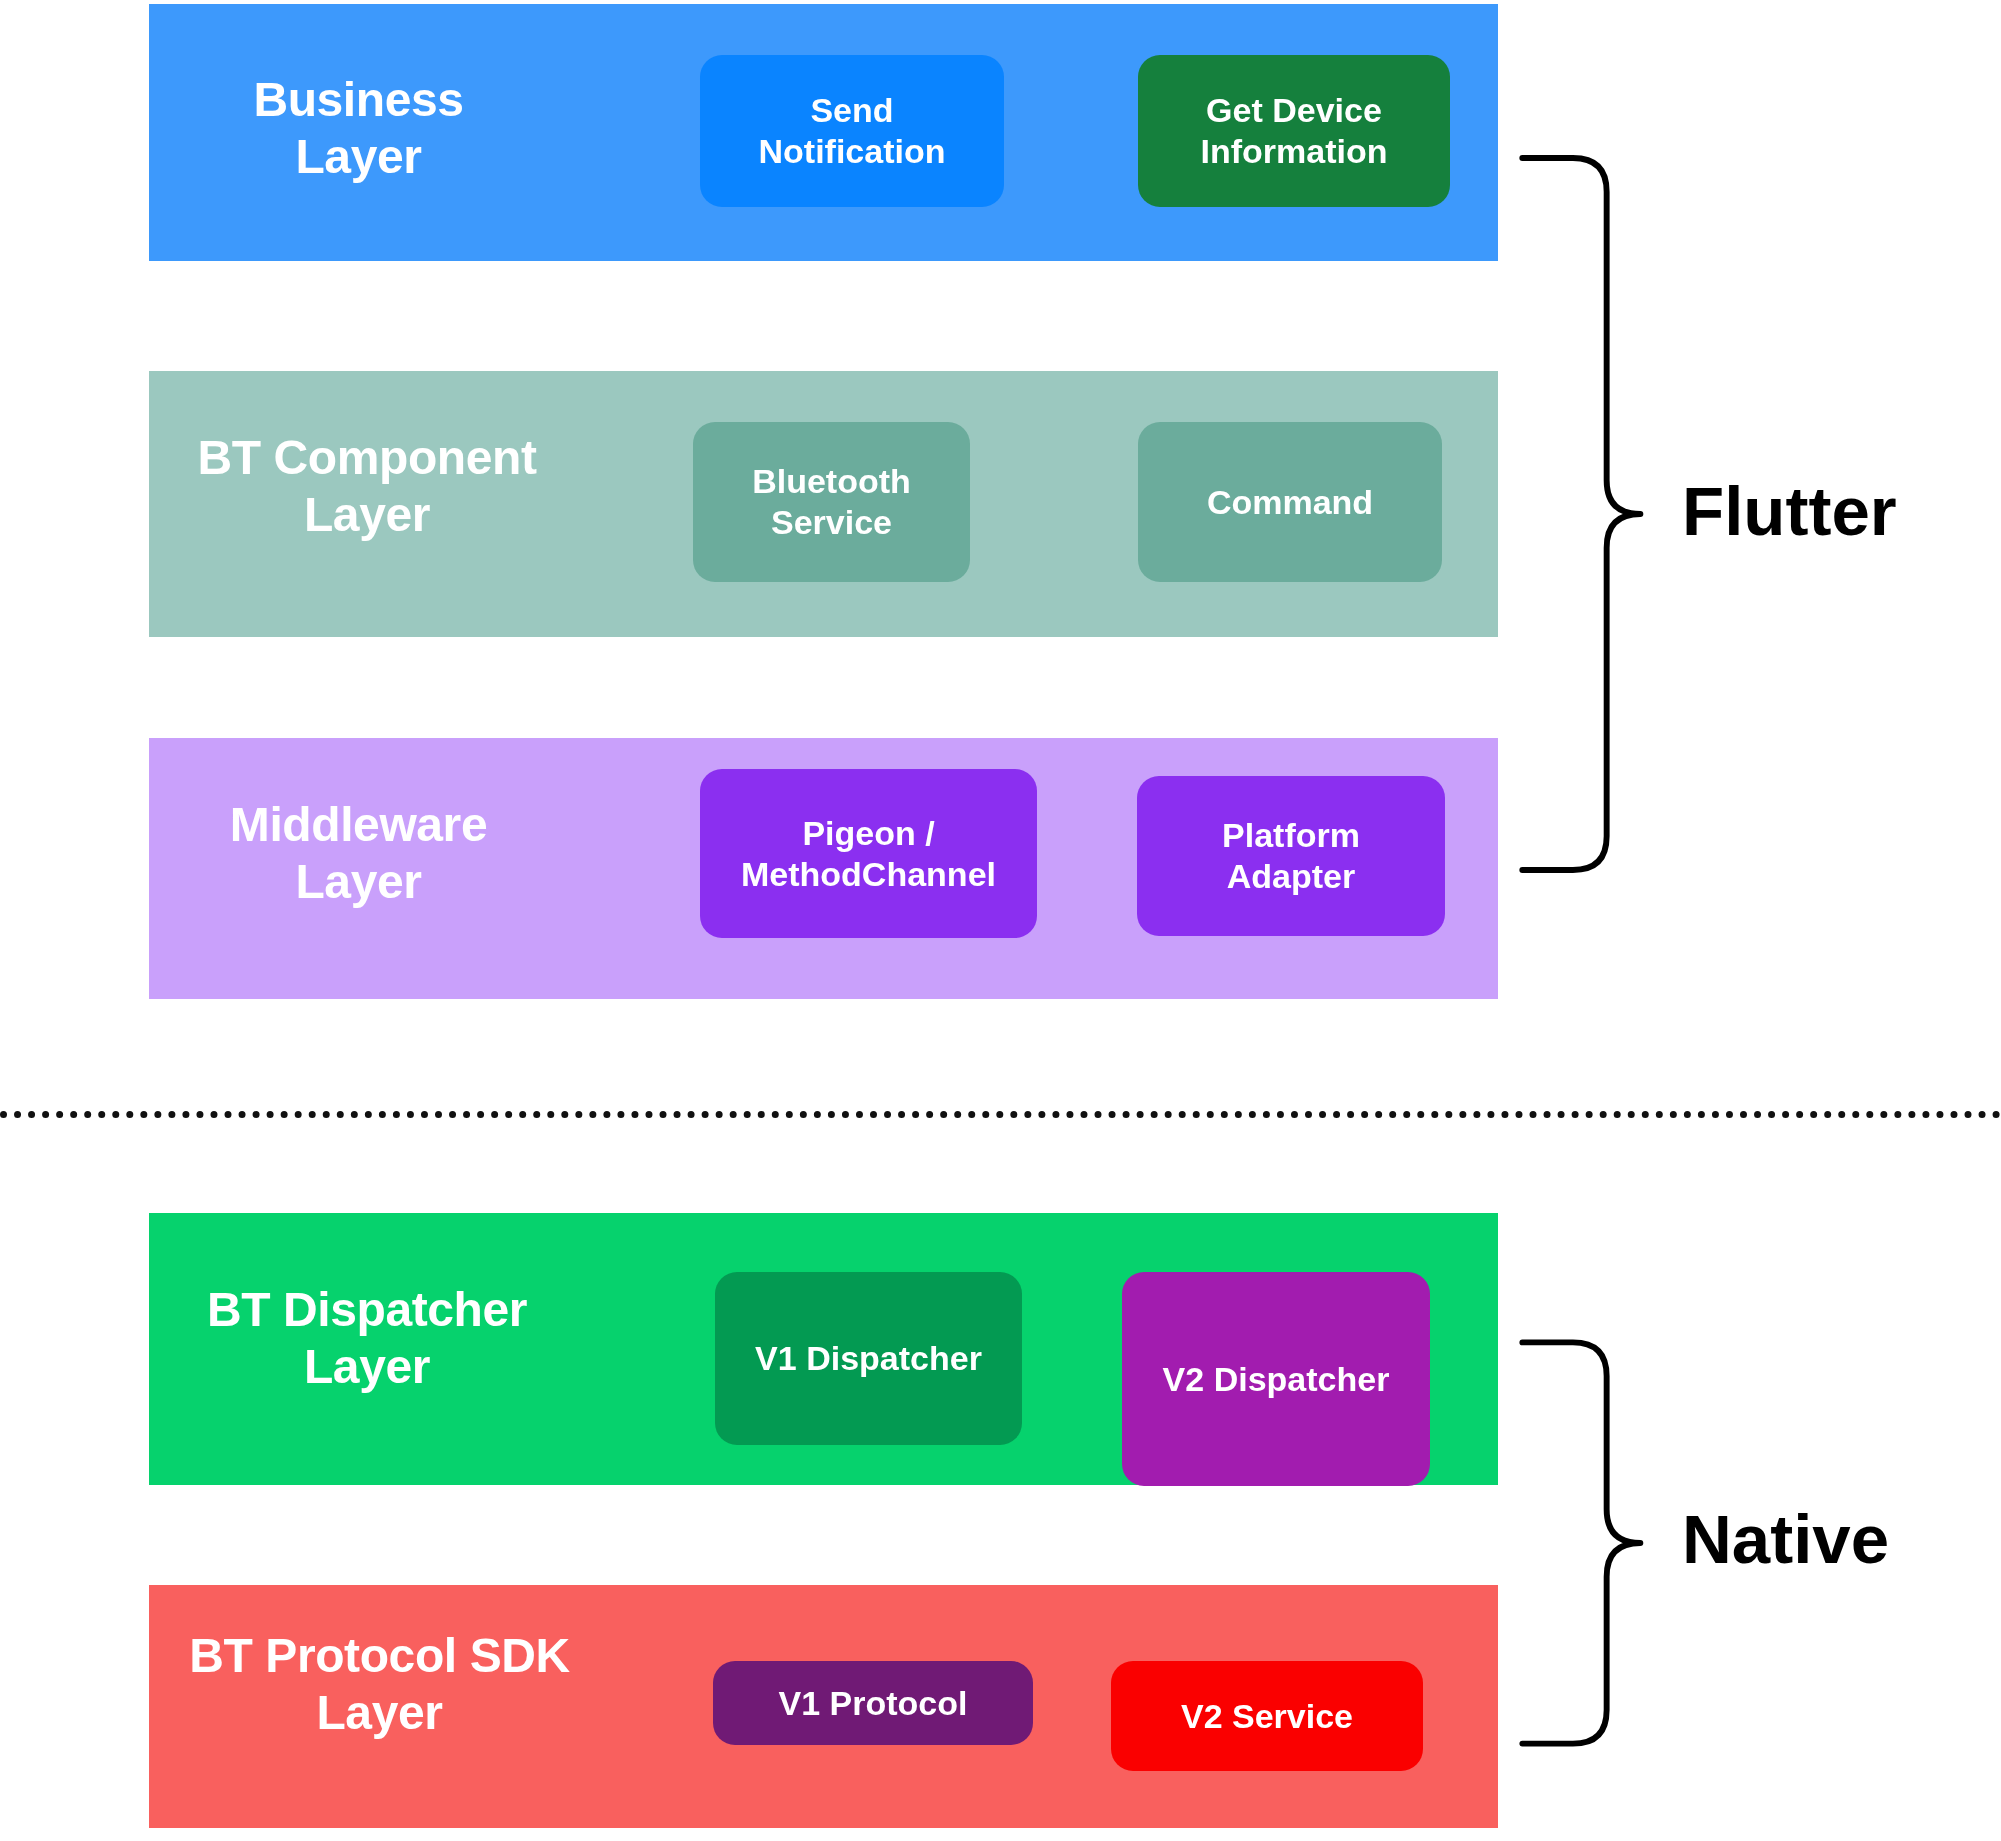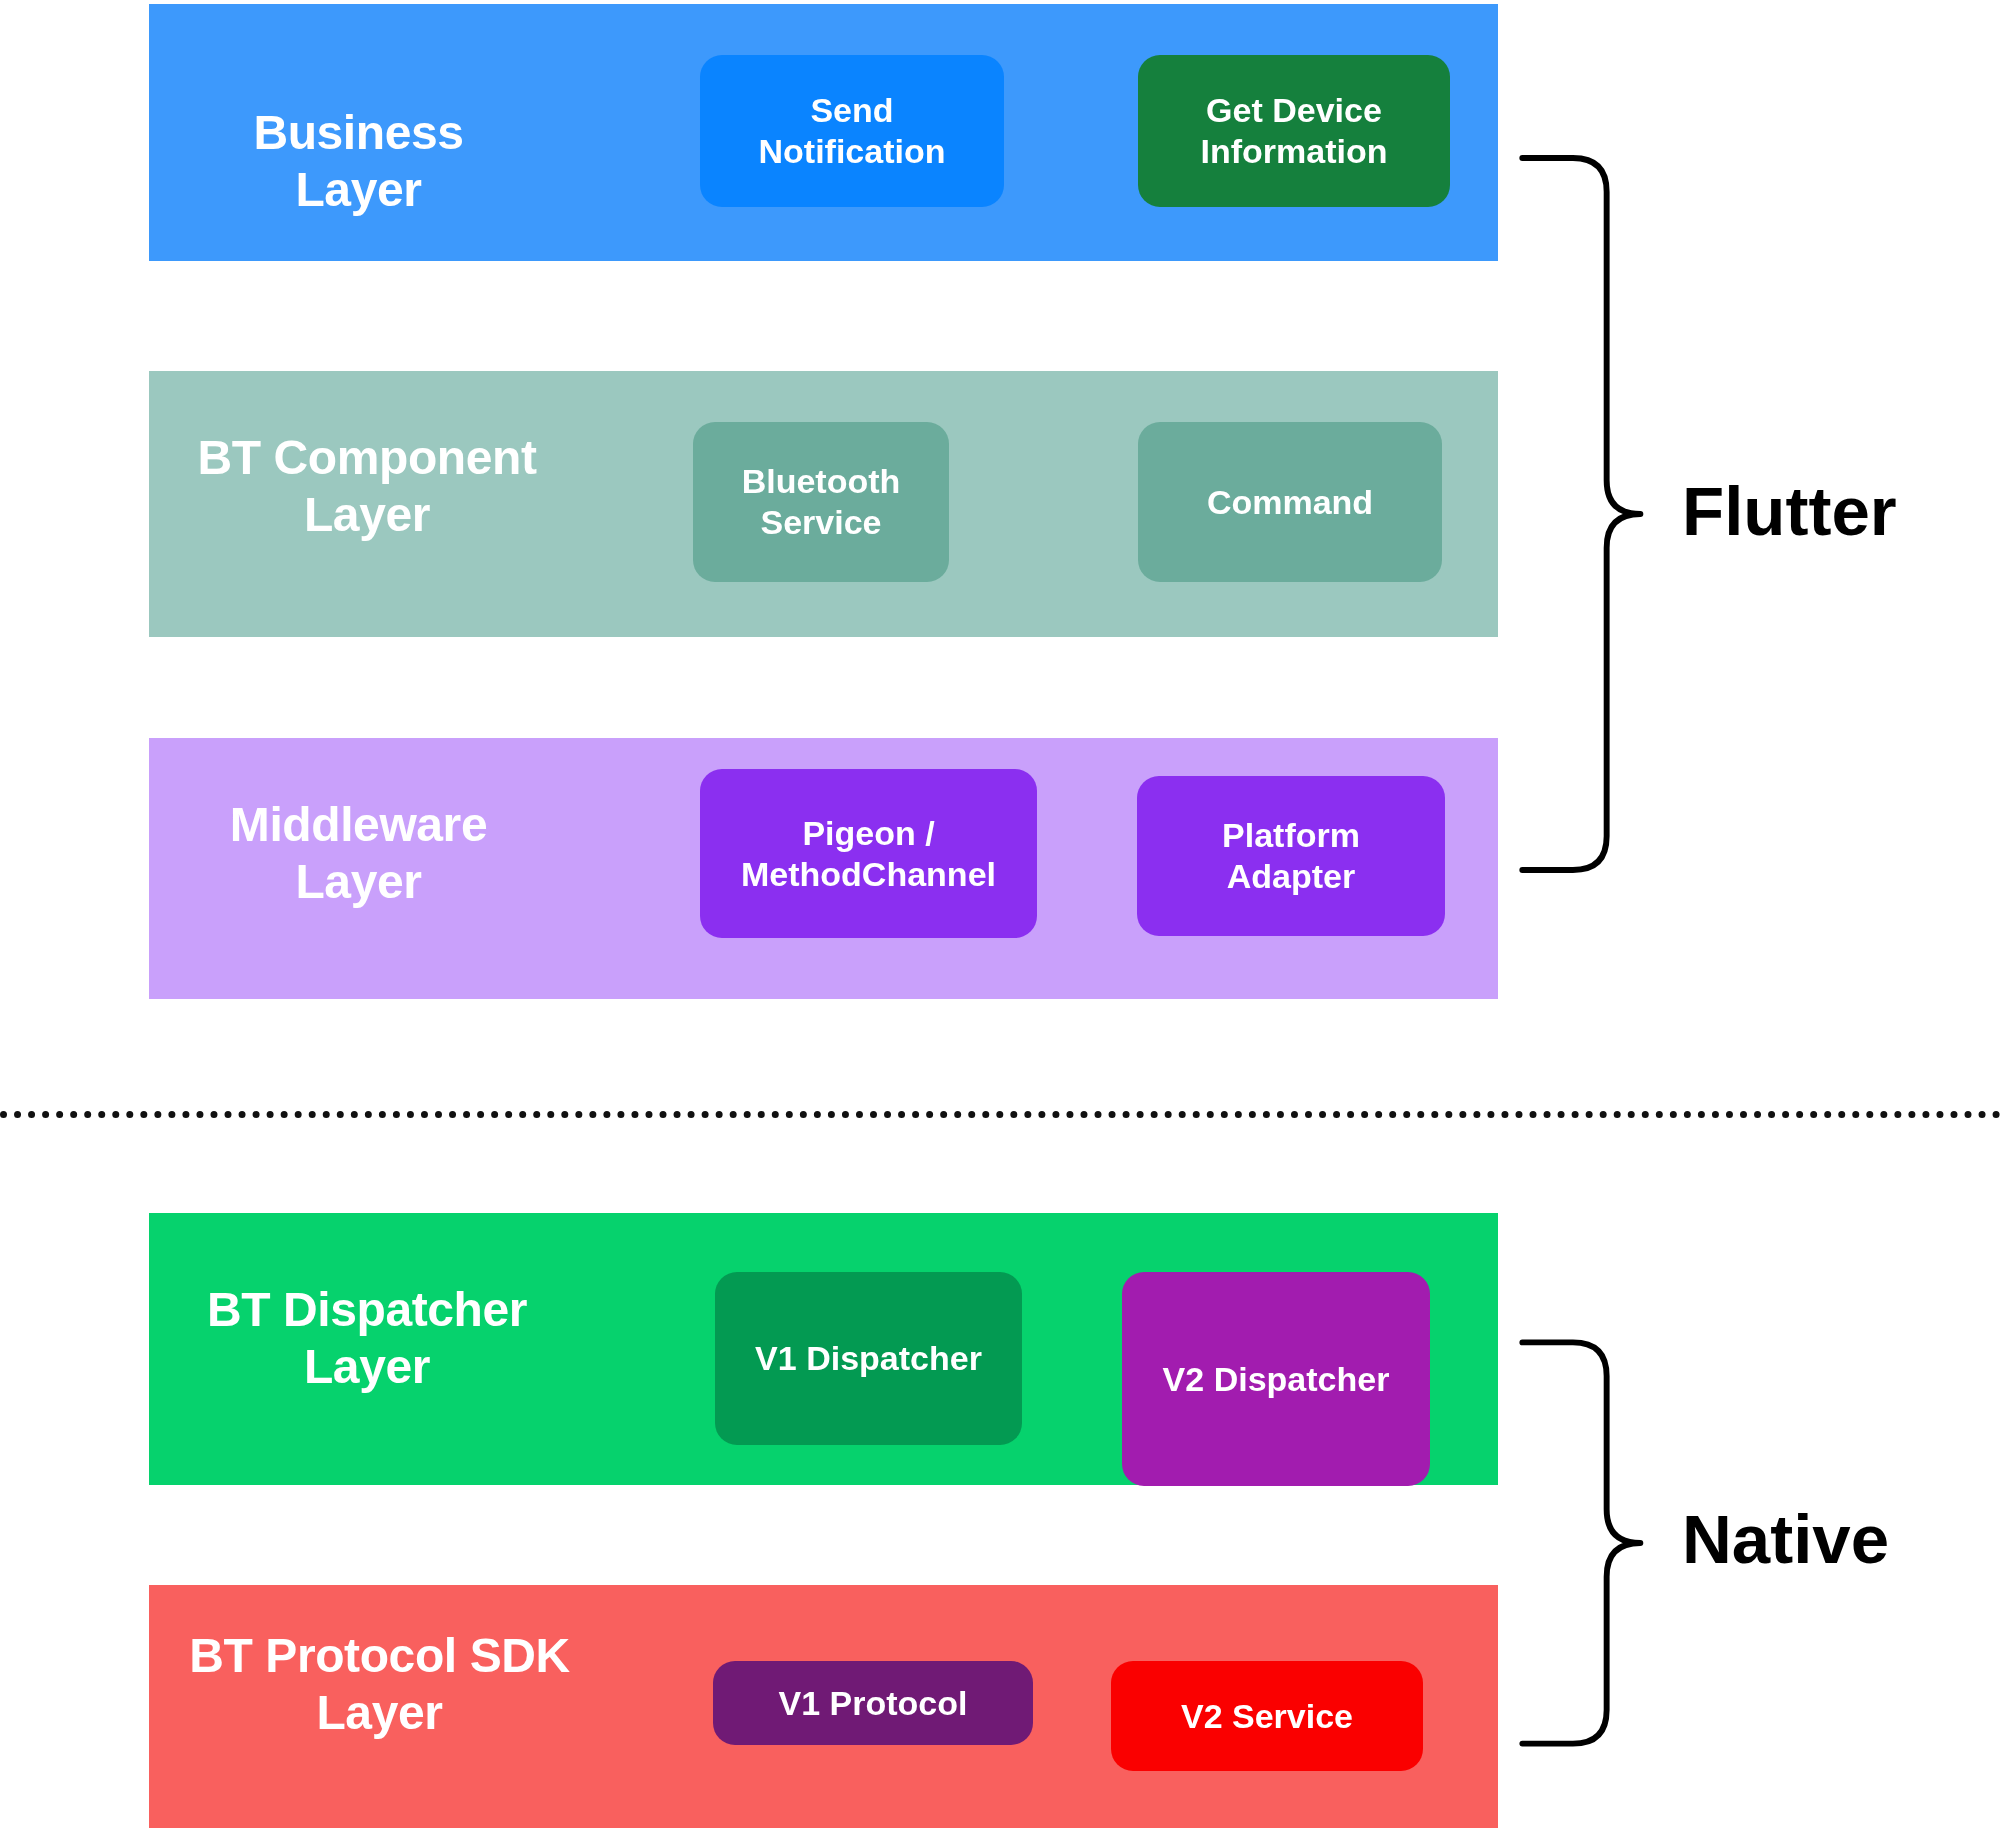--- a/index.html
+++ b/index.html
@@ -77,35 +77,35 @@
     white-space: nowrap;
   }
 </style>
 </head>
 <body>
 
 <div id="diagram">
 
   <div class="layer-band" style="left:149px; top:4.2px; width:1349px; height:257px; background:#3D99FC;">
   </div>
-  <div class="layer-title" style="left:169px; top:72px; width:379px;margin-top:33px;">Business
+  <div class="layer-title" style="left:169px; top:72px; width:379px;">Business
 Layer</div>
 
   <div class="component-box" style="left:700px; top:55px; width:304px; height:152px; background:#0A84FF;">Send
 Notification</div>
 
   <div class="component-box" style="left:1138px; top:55px; width:312px; height:152px; background:#15803d;">Get Device
 Information</div>
 
   <div class="layer-band" style="left:149px; top:371px; width:1349px; height:266px; background:#9BC8BF;">
   </div>
   <div class="layer-title" style="left:169px; top:430px; width:396px;">BT Component
 Layer</div>
 
-  <div class="component-box" style="left:693px; top:422px; width:256px; height:160px; background:#6BAC9C;">Bluetooth
+  <div class="component-box" style="left:693px; top:422px; width:277px; height:160px; background:#6BAC9C;">Bluetooth
 Service</div>
 
   <div class="component-box" style="left:1138px; top:422px; width:304px; height:160px; background:#6BAC9C;">Command</div>
 
   <div class="layer-band" style="left:149px; top:738px; width:1349px; height:261px; background:#C9A0FB;">
   </div>
   <div class="layer-title" style="left:169px; top:797px; width:379px;">Middleware
 Layer</div>
 
   <div class="component-box" style="left:700px; top:769px; width:337px; height:169px; background:#8B2FF0;">Pigeon /

